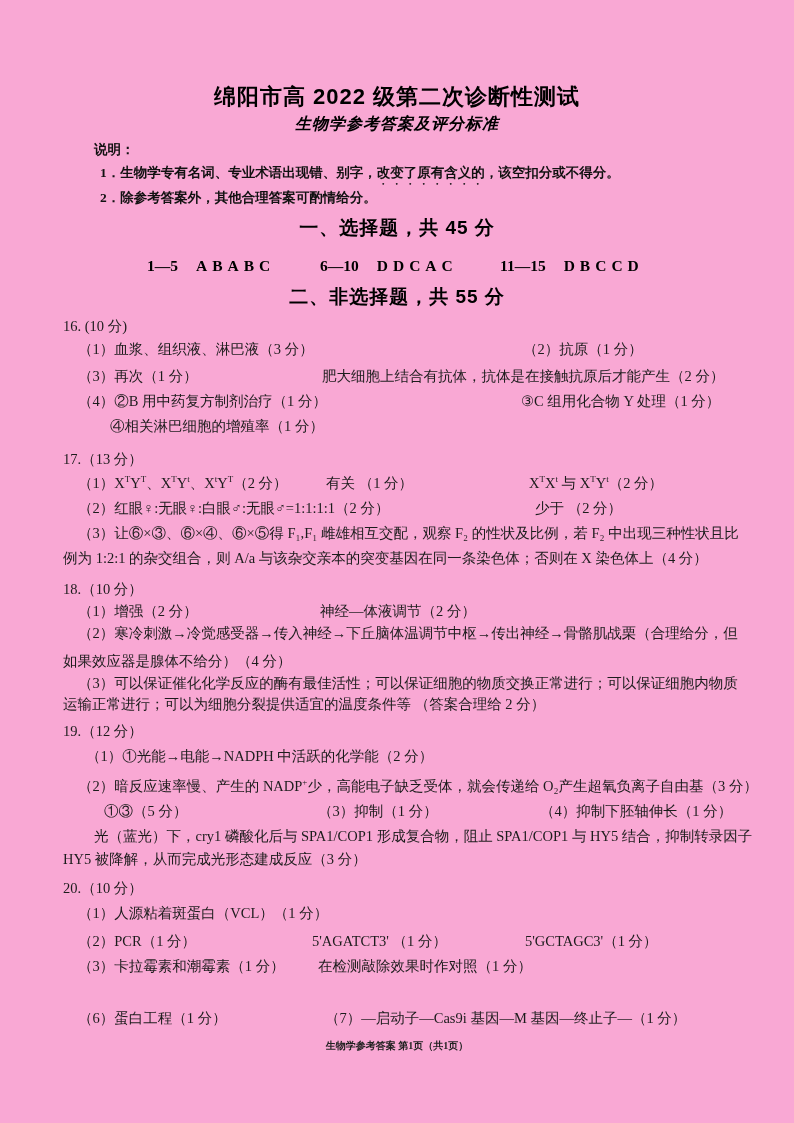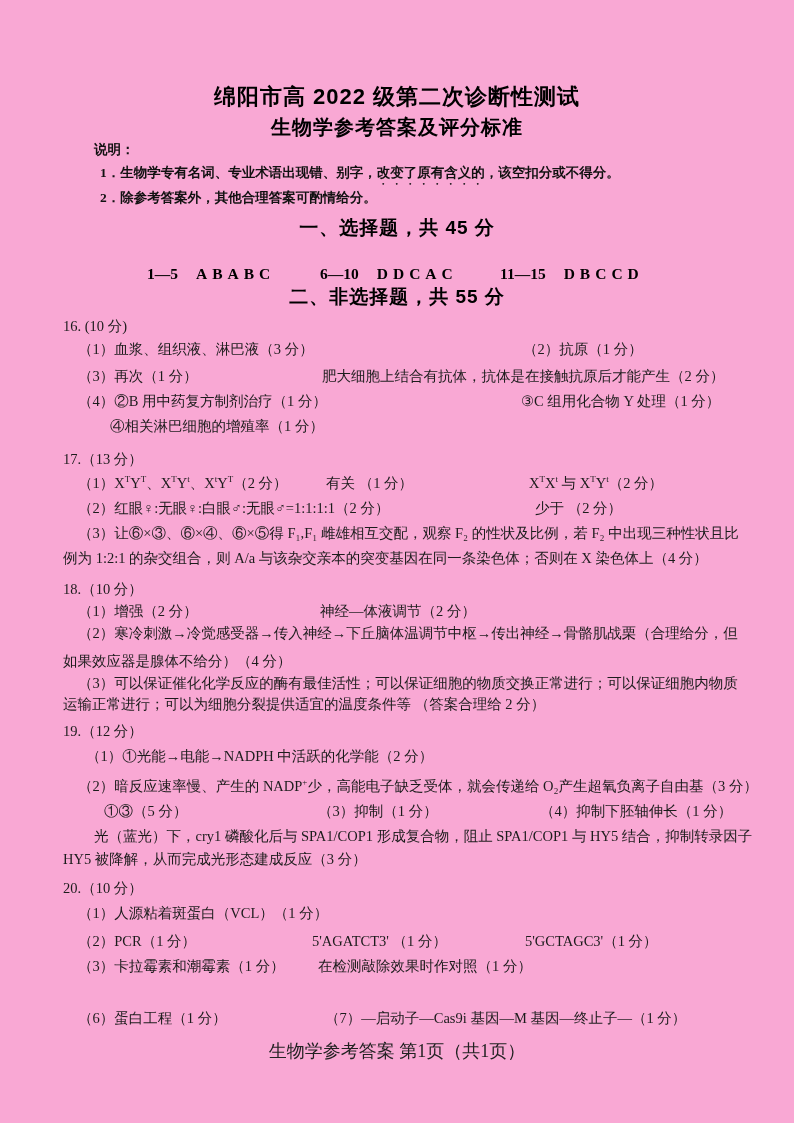--- a/index.html
+++ b/index.html
@@ -6,27 +6,27 @@
   .page{
     position:relative;width:794px;height:1123px;background:#f9a8d4;
     font-family:"Liberation Serif","DejaVu Serif",serif;color:#1c1c1c;
     overflow:hidden;
   }
   .ln{position:absolute;left:0;right:0;height:24px;font-size:14.5px;white-space:nowrap;}
   .seg{position:absolute;top:0;}
   .center{text-align:center;}
   .hdrfont{font-family:"Liberation Sans","DejaVu Sans",sans-serif;font-weight:bold;color:#000;}
   .title{font-size:22px;letter-spacing:1px;}
-  .subtitle{font-size:20px;letter-spacing:1px;}
+  .subtitle{font-size:16px;letter-spacing:1px;font-style:italic;}
   .secheading{font-size:19px;letter-spacing:1px;}
   .notefont{font-family:Liberation Serif, serif;font-weight:bold;font-size:13.5px;color:#111;}
   .ansline{font-weight:bold;font-size:15.5px;color:#000;}
-  .ansgroup{position:absolute;top:0;margin-top:8px;}
+  .ansgroup{position:absolute;top:0;}
   .ansletters{letter-spacing:5px;margin-left:18px;}
-  .footer{font-size:18px;color:#222;}
+  .footer{font-size:10px;color:#222;font-weight:bold;}
   sup{font-size:62%;line-height:0;vertical-align:super;}
   .em-dots{
     -webkit-text-emphasis:filled dot;text-emphasis:filled dot;
     -webkit-text-emphasis-position:under left;text-emphasis-position:under left;
   }
 </style>
 </head>
 <body>
 
 <div class="page">

